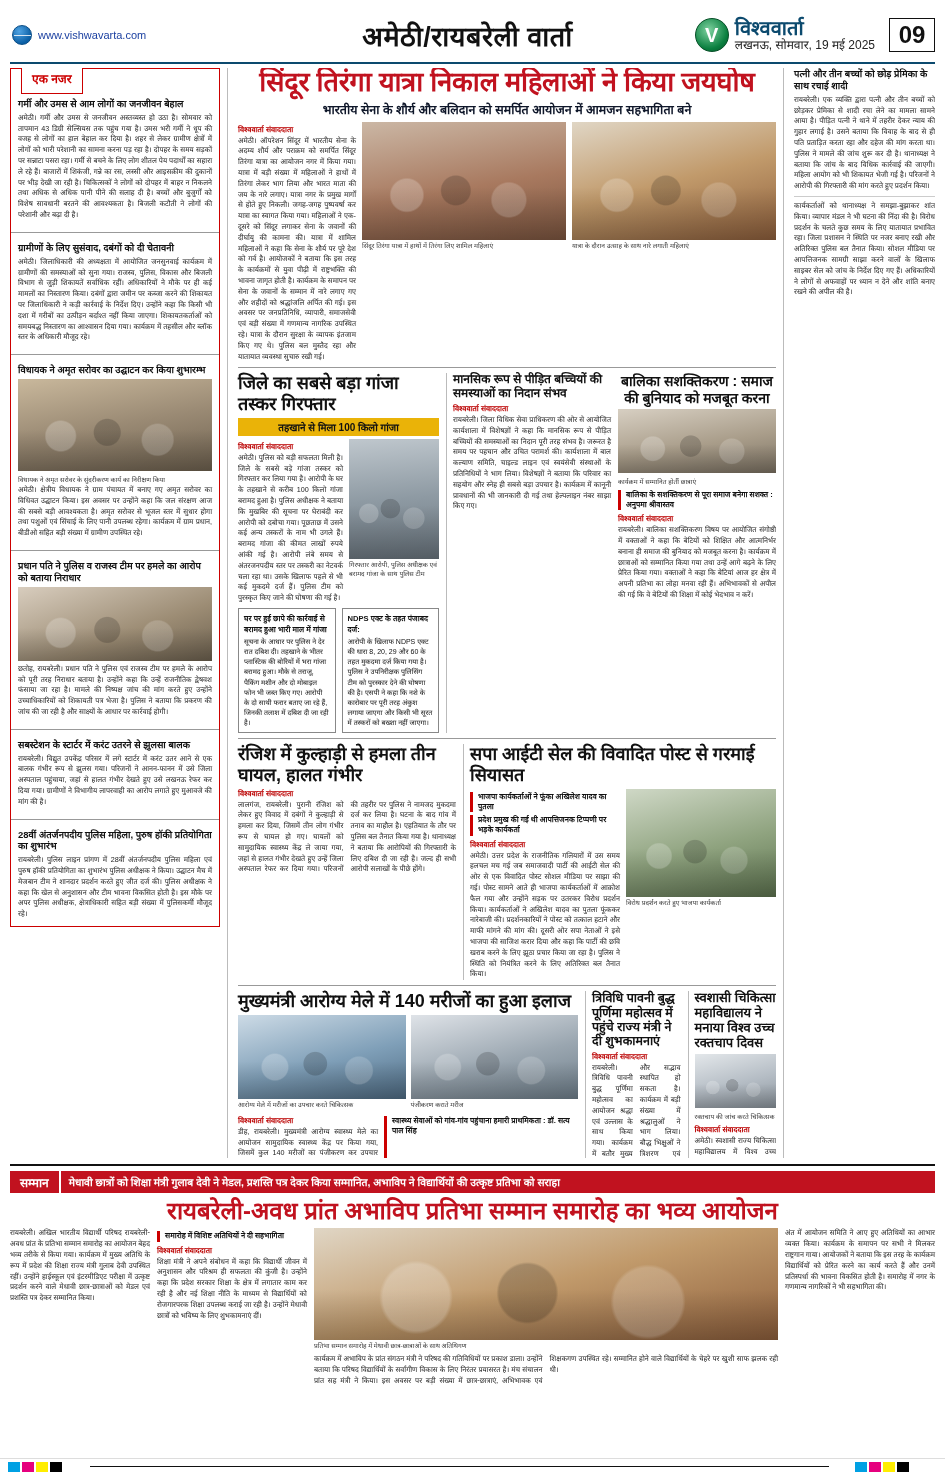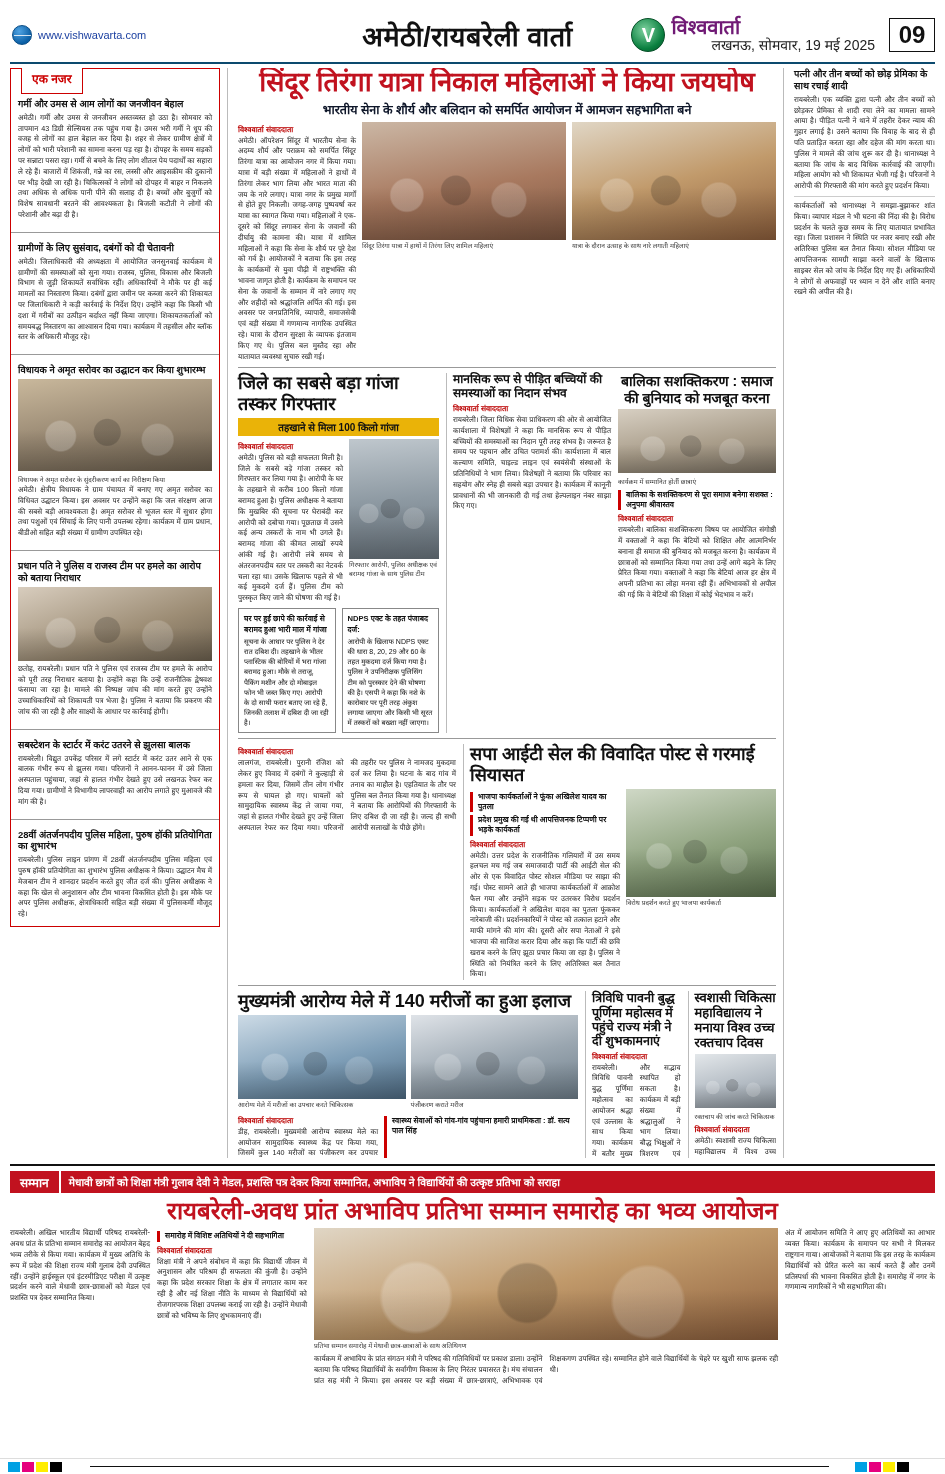--- a/index.html
+++ b/index.html
@@ -56,22 +56,22 @@
     display: flex; align-items: center; gap: 6px;
   }
   .brand-mark {
     width: 34px; height: 34px; border-radius: 50%;
     background: radial-gradient(circle at 40% 35%, #7fd2a0, #0a7f3f 65%, #064f27);
     color: #fff; font-size: 20px; font-weight: bold;
     display: flex; align-items: center; justify-content: center;
     border: 1px solid #064f27;
   }
   .brand-text { line-height: 1.05; }
-  .brand-name { font-size: 20px; font-weight: bold; color: #701a75; }
-  .brand-sub { font-size: 14px; color: #222; margin-left: 40px; }
+  .brand-name { font-size: 20px; font-weight: bold; color: #0c4a6e; }
+  .brand-sub { font-size: 12px; color: #222; }
   .page-no {
     border: 1.5px solid #111; padding: 2px 8px;
     font-size: 24px; font-weight: bold; min-width: 46px; text-align: center;
     margin-left: 6px;
   }
   
   .body-grid {
     display: grid;
     grid-template-columns: 210px 1fr 152px;
     gap: 7px;
@@ -303,20 +303,21 @@
               <div class="para">रायबरेली। बालिका सशक्तिकरण विषय पर आयोजित संगोष्ठी में वक्ताओं ने कहा कि बेटियों को शिक्षित और आत्मनिर्भर बनाना ही समाज की बुनियाद को मजबूत करना है। कार्यक्रम में छात्राओं को सम्मानित किया गया तथा उन्हें आगे बढ़ने के लिए प्रेरित किया गया। वक्ताओं ने कहा कि बेटियां आज हर क्षेत्र में अपनी प्रतिभा का लोहा मनवा रही हैं। अभिभावकों से अपील की गई कि वे बेटियों की शिक्षा में कोई भेदभाव न करें।</div>
             </div>
           </div>
         </div>
       </div>
 
       <div class="sep"></div>
 
       <div style="display:grid;grid-template-columns:218px 1fr;gap:7px;">
         <div>
+          <div class="sec-head">रंजिश में कुल्हाड़ी से हमला तीन घायल, हालत गंभीर</div>
           <div class="byline">विश्ववार्ता संवाददाता</div>
           <div class="para two">लालगंज, रायबरेली। पुरानी रंजिश को लेकर हुए विवाद में दबंगों ने कुल्हाड़ी से हमला कर दिया, जिसमें तीन लोग गंभीर रूप से घायल हो गए। घायलों को सामुदायिक स्वास्थ्य केंद्र ले जाया गया, जहां से हालत गंभीर देखते हुए उन्हें जिला अस्पताल रेफर कर दिया गया। परिजनों की तहरीर पर पुलिस ने नामजद मुकदमा दर्ज कर लिया है। घटना के बाद गांव में तनाव का माहौल है। एहतियात के तौर पर पुलिस बल तैनात किया गया है। थानाध्यक्ष ने बताया कि आरोपियों की गिरफ्तारी के लिए दबिश दी जा रही है। जल्द ही सभी आरोपी सलाखों के पीछे होंगे।</div>
         </div>
         <div style="border-left:1px solid #bbb;padding-left:6px;">
           <div class="sec-head">सपा आईटी सेल की विवादित पोस्ट से गरमाई सियासत</div>
           <div style="display:grid;grid-template-columns:150px 1fr 1fr;gap:6px;margin-top:3px;">
             <div>
               <div class="bullet-note">भाजपा कार्यकर्ताओं ने फूंका अखिलेश यादव का पुतला</div>
               <div class="bullet-note">प्रदेश प्रमुख की गई थी आपत्तिजनक टिप्पणी पर भड़के कार्यकर्ता</div>
               <div class="byline">विश्ववार्ता संवाददाता</div>

